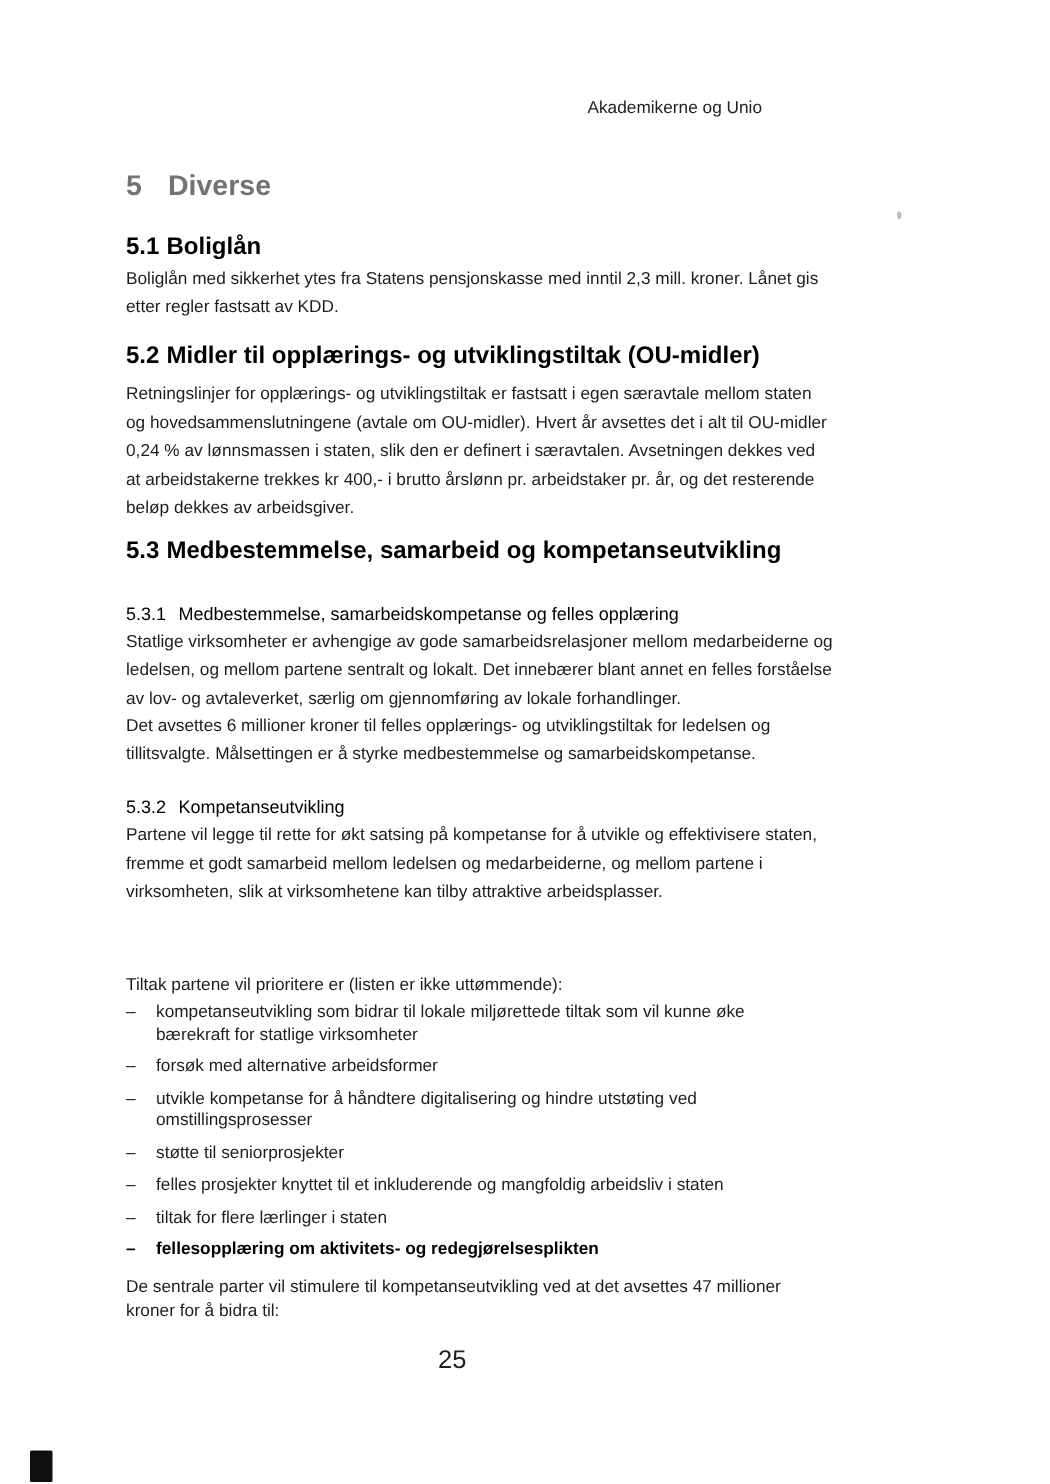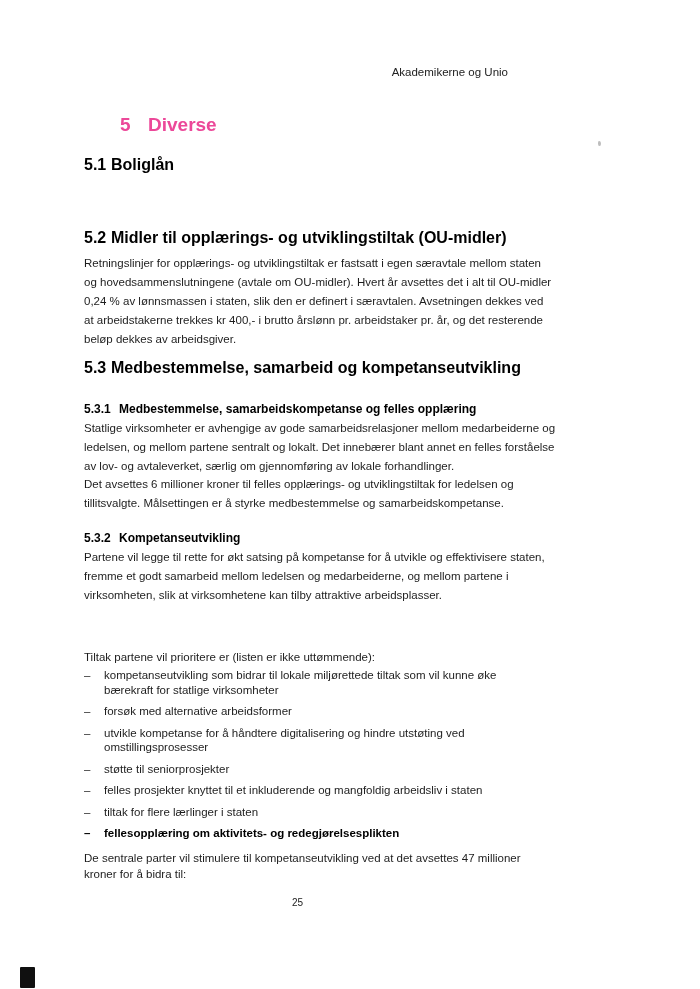--- a/index.html
+++ b/index.html
@@ -18,35 +18,34 @@
     top: 66px;
     right: 112px;
     font-size: 11.5px;
     color: #222;
   }
   .abs { position: absolute; left: 84px; }
   .h1 {
     top: 114px;
     font-size: 19px;
     font-weight: bold;
-    color: #ec4899;
+    color: #737373;
     white-space: nowrap;
-    margin-left: 36px;
   }
   .h1 .num { display: inline-block; width: 28px; }
   .h2 {
     font-size: 16px;
     font-weight: bold;
     color: #000;
     white-space: nowrap;
   }
   .h2 .num { display: inline-block; width: 27px; }
   .h3 {
     font-size: 12px;
-    font-weight: bold;
+    font-weight: normal;
     color: #000;
     white-space: nowrap;
   }
   .h3 .num { display: inline-block; width: 35px; }
   .para {
     width: 540px;
     font-size: 11.5px;
     line-height: 19px;
     white-space: pre-line;
     color: #1d1d1d;
@@ -60,21 +59,21 @@
     margin-top: 7px;
   }
   .bullet:first-child { margin-top: 0; }
   .bullet .dash { width: 20px; flex: 0 0 20px; }
   .bullet .btext { white-space: pre-line; }
   .bullet.bold { font-weight: bold; color: #000; }
   .pageno {
     position: absolute;
     left: 292px;
     top: 897px;
-    font-size: 10px;
+    font-size: 17px;
     color: #222;
   }
   .blob {
     position: absolute;
     left: 20px;
     top: 967px;
     width: 15px;
     height: 21px;
     background: #101010;
     border-radius: 1px;
@@ -98,20 +97,22 @@
   <div class="hdr">Akademikerne og Unio</div>
   <div class="speck"></div>
 
   <div class="abs h1">
     <span class="num">5</span><span>Diverse</span>
   </div>
 
   <div class="abs h2" style="top:156px">
     <span class="num">5.1</span><span>Boliglån</span>
   </div>
+  <div class="abs para" style="top:177px">Boliglån med sikkerhet ytes fra Statens pensjonskasse med inntil 2,3 mill. kroner. Lånet gis
+etter regler fastsatt av KDD.</div>
 
   <div class="abs h2" style="top:229px">
     <span class="num">5.2</span><span>Midler til opplærings- og utviklingstiltak (OU-midler)</span>
   </div>
   <div class="abs para" style="top:254px">Retningslinjer for opplærings- og utviklingstiltak er fastsatt i egen særavtale mellom staten
 og hovedsammenslutningene (avtale om OU-midler). Hvert år avsettes det i alt til OU-midler
 0,24 % av lønnsmassen i staten, slik den er definert i særavtalen. Avsetningen dekkes ved
 at arbeidstakerne trekkes kr 400,- i brutto årslønn pr. arbeidstaker pr. år, og det resterende
 beløp dekkes av arbeidsgiver.</div>
 

